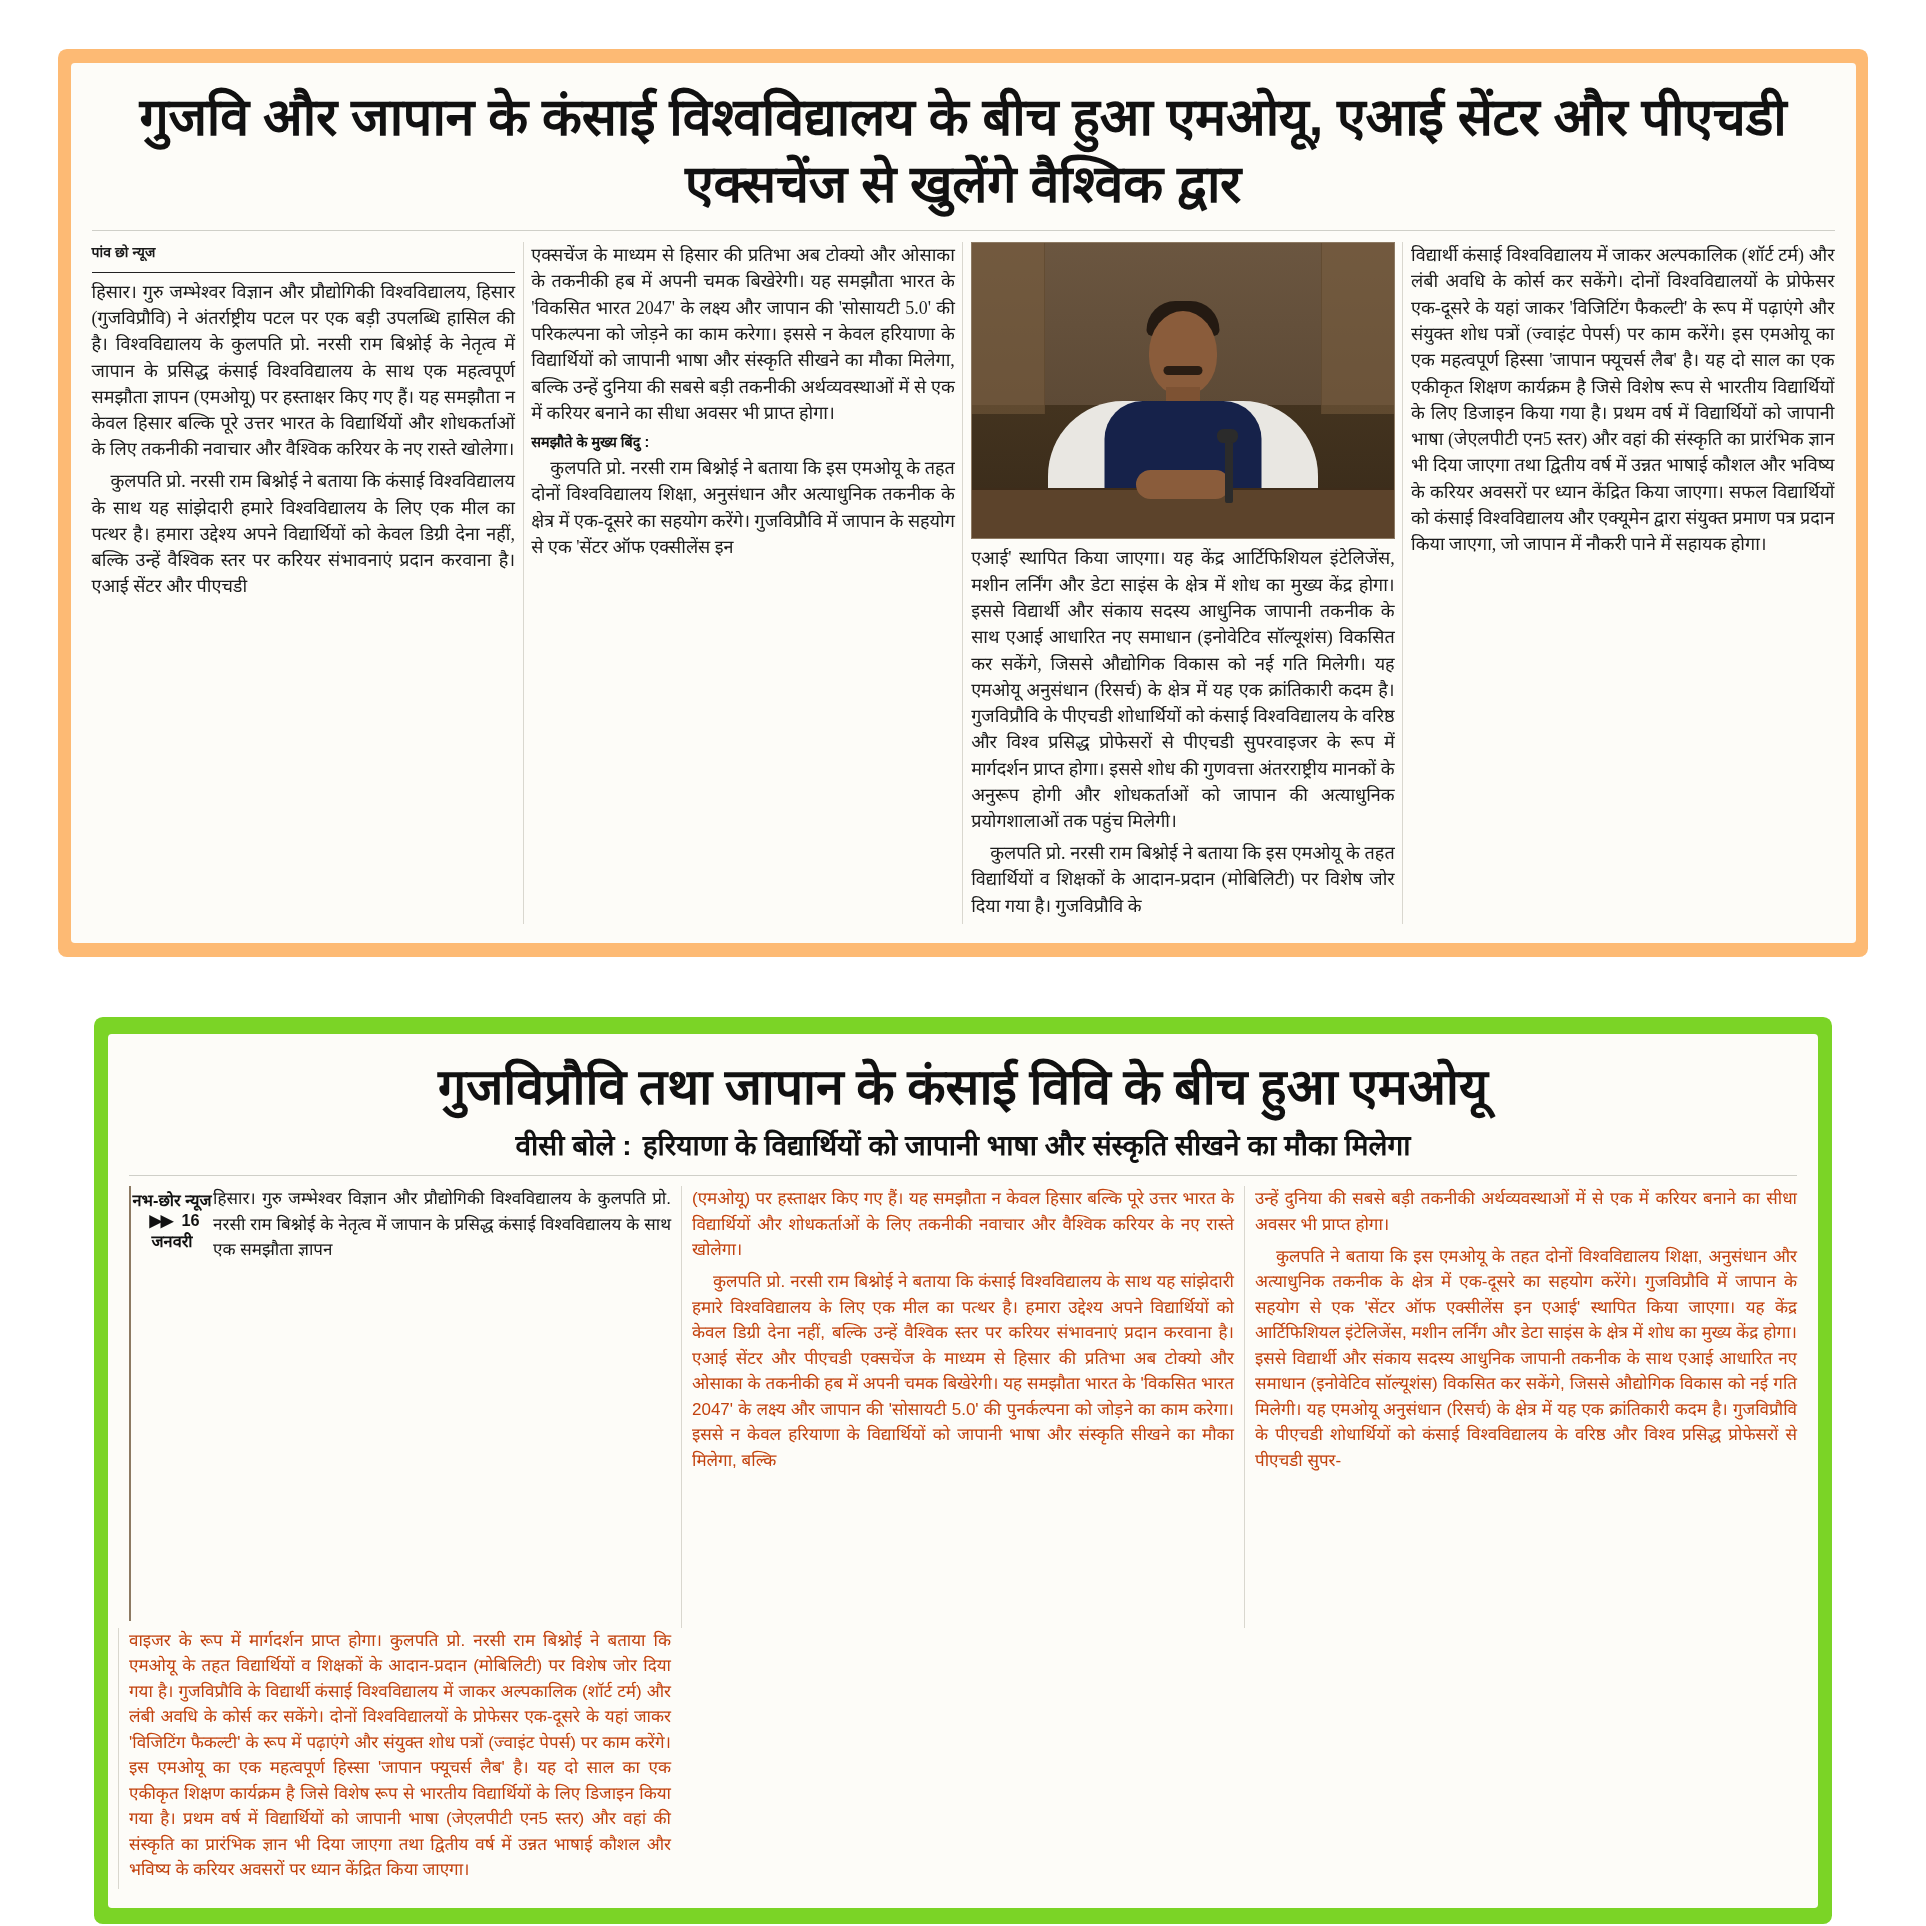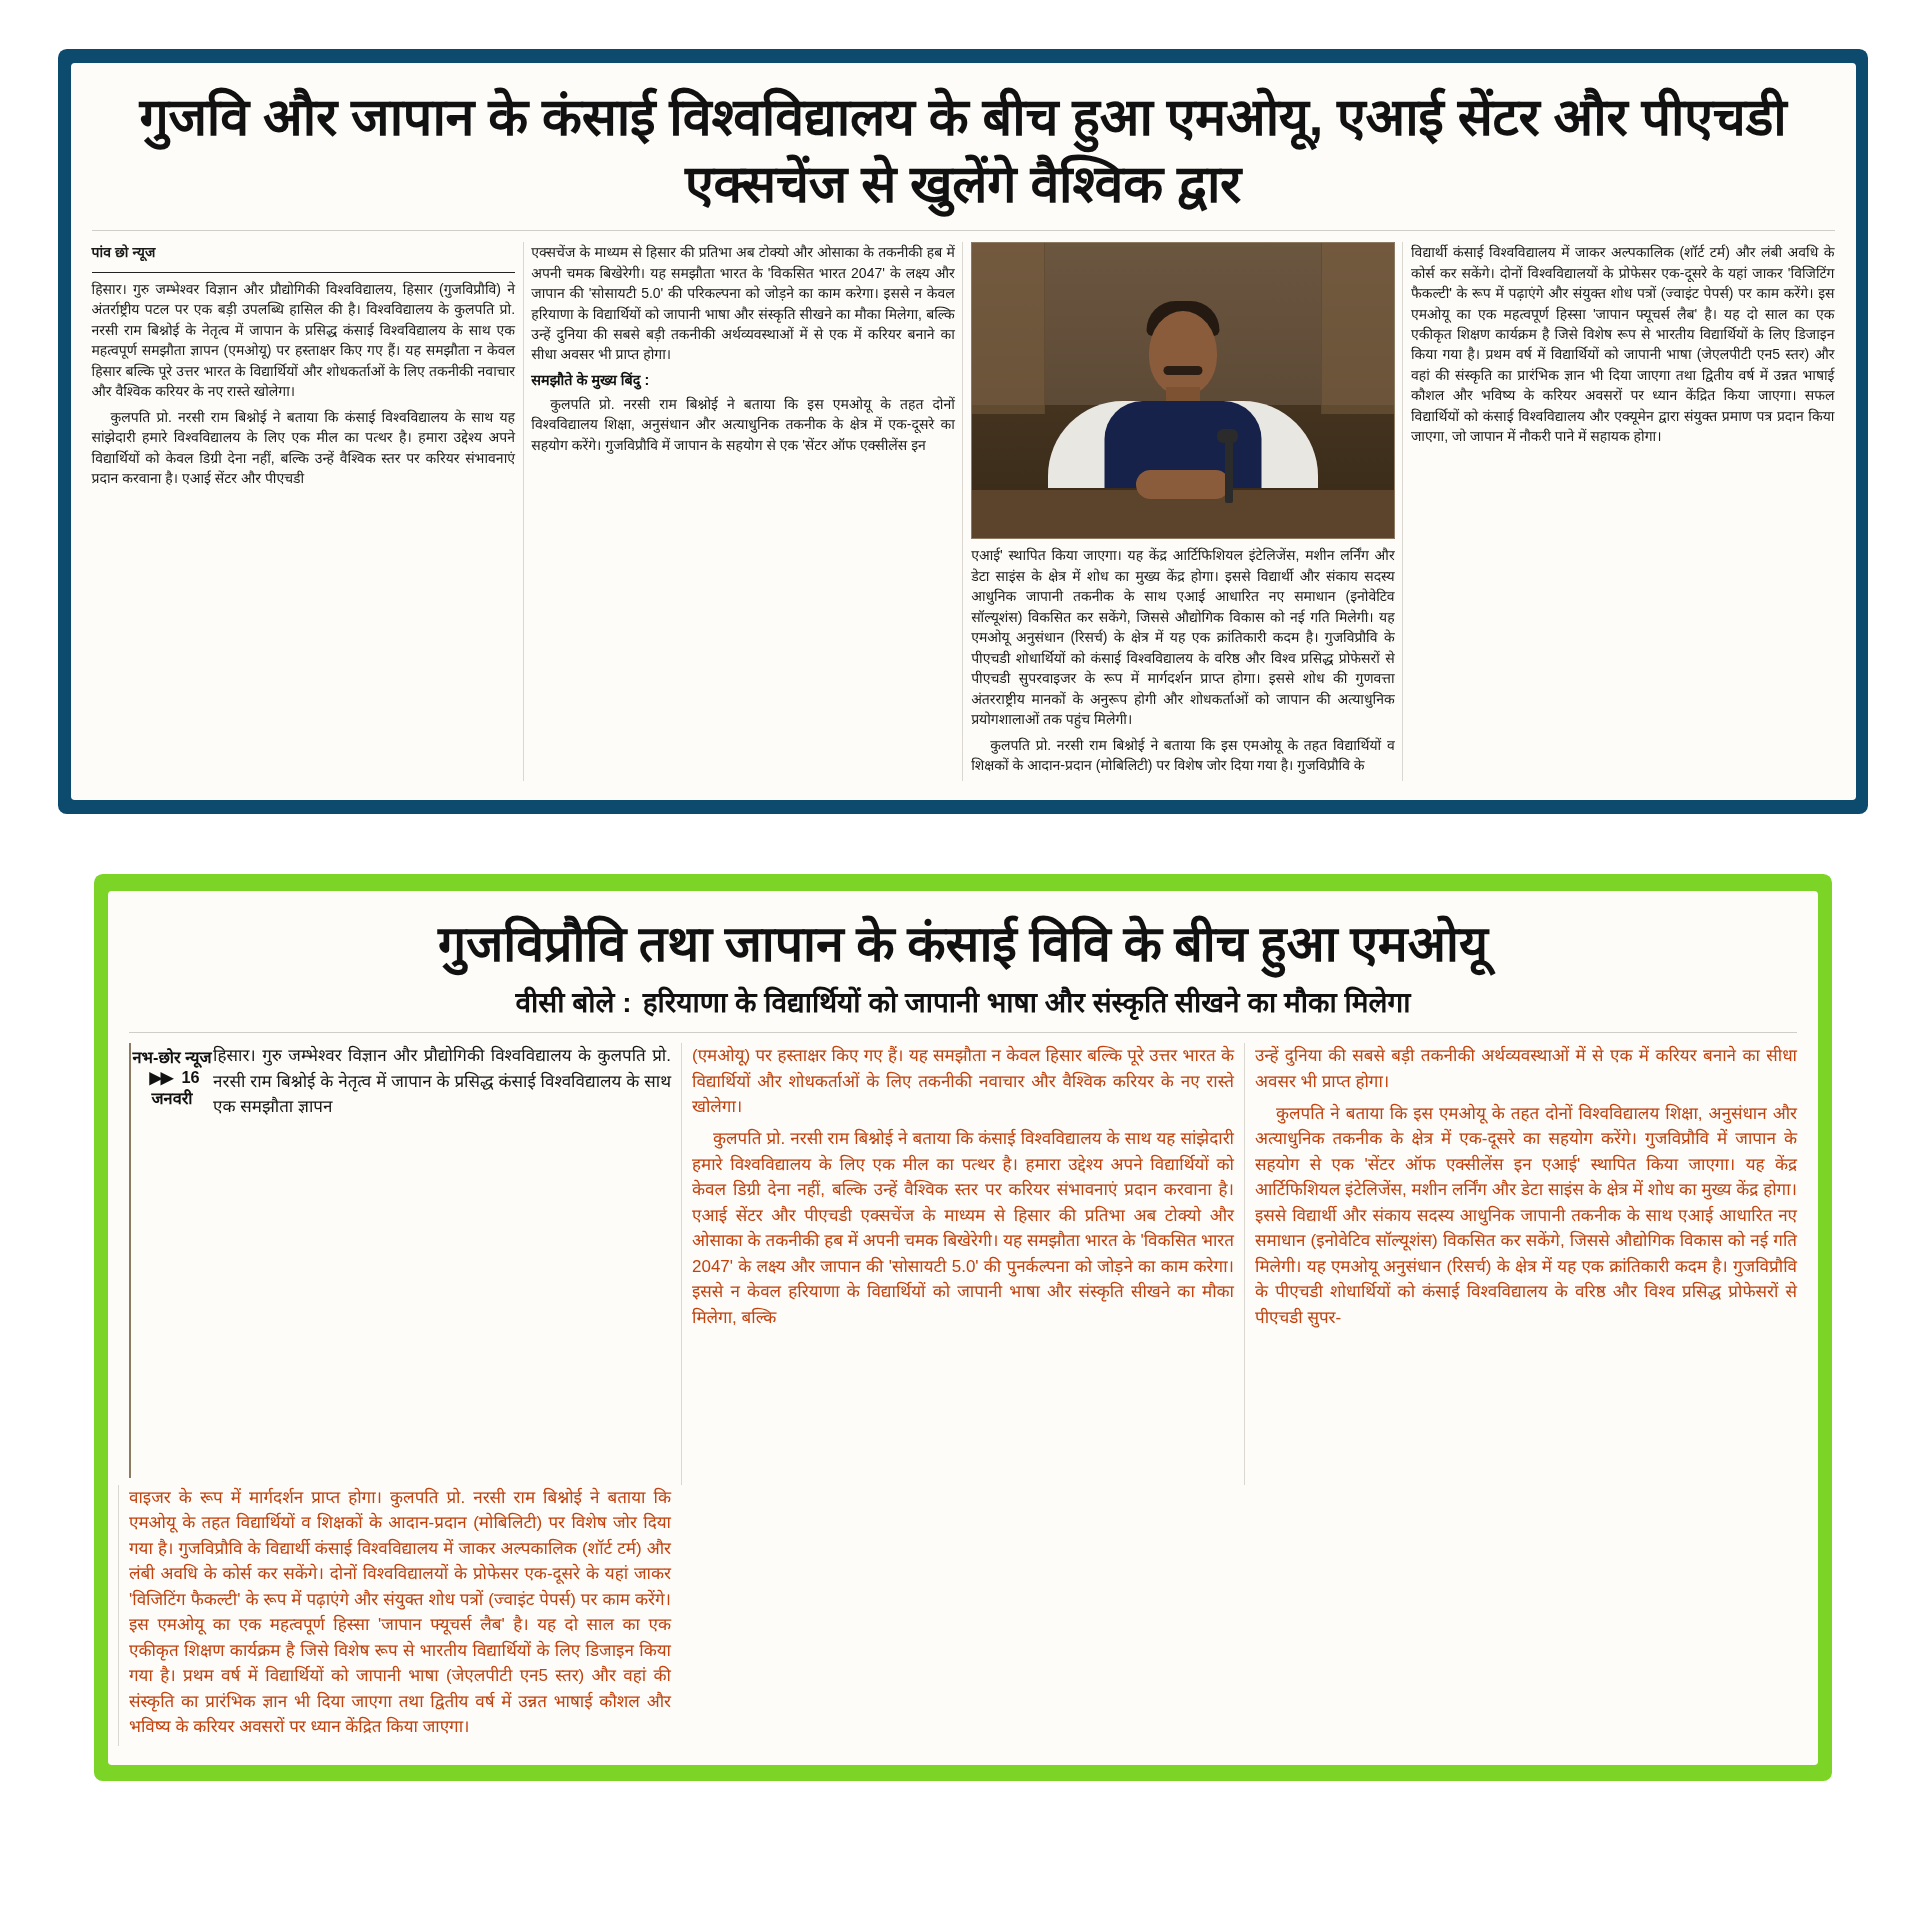--- a/index.html
+++ b/index.html
@@ -22,21 +22,21 @@
 
   
   .clipping {
     background: #7ed321;
     border-radius: 8.8px;
     box-sizing: border-box;
   }
   .clip-1 {
     margin: 49px 58px 0 58px;
     padding: 14px 12.5px 14px 12.5px;
-    background: #0c4a6e;
+    background: #fdba74;
   }
   .clip-2 {
     margin: 60px 94px 25px 94px;
     padding: 16.3px 14px 16.3px 14px;
     background: #7bd426;
   }
   .paper {
     background: #fdfcf8;
     border-radius: 3.8px;
     padding: 16.3px 21px 19px 21px;
@@ -82,26 +82,26 @@
     font-family: "Liberation Sans", sans-serif;
     font-weight: bold;
     font-size: 14px;
     color: #1a1a1a;
     padding-bottom: 11px;
     border-bottom: 1.3px solid #222;
     margin-bottom: 5.6px;
     letter-spacing: 0.1px;
   }
   .body-txt {
-    font-size: 14px;
+    font-size: 18px;
     line-height: 1.46;
     text-align: justify;
     color: #1b1b1b;
     margin: 0 0 5.6px 0;
-    font-family: Liberation Sans, sans-serif;
+    font-family: Liberation Serif, serif;
   }
   .body-txt.indent { text-indent: 19px; }
   .subhead {
     font-family: "Liberation Sans", sans-serif;
     font-weight: bold;
     font-size: 14.4px;
     color: #111;
     margin: 3.8px 0 4.4px 0;
   }
 

